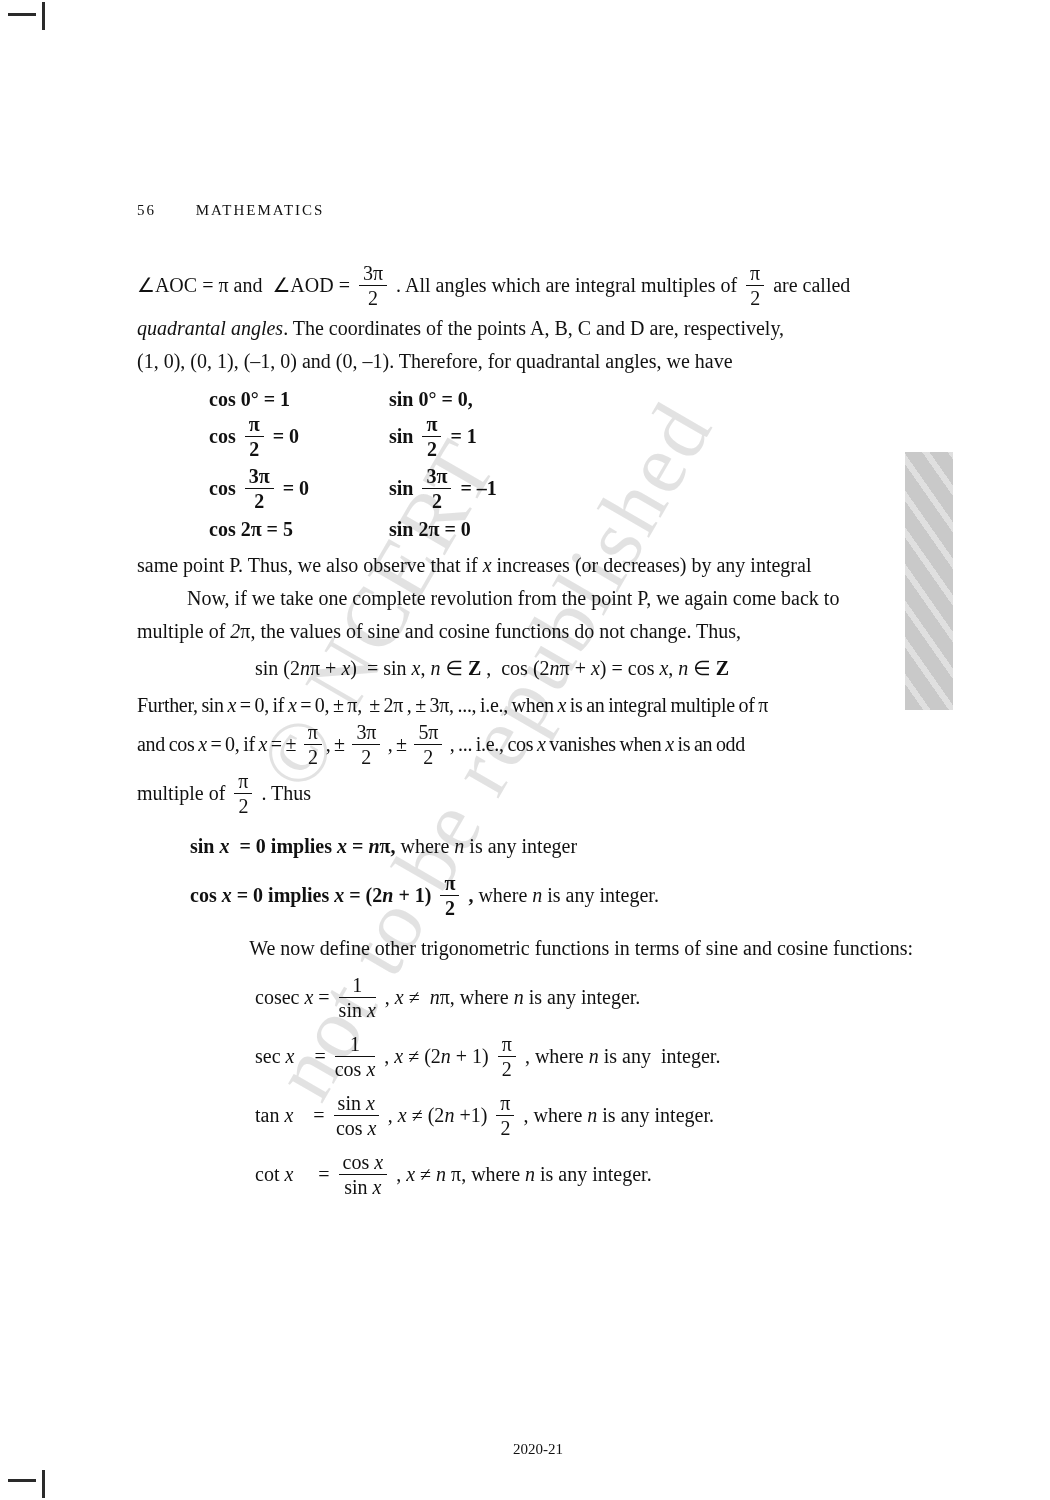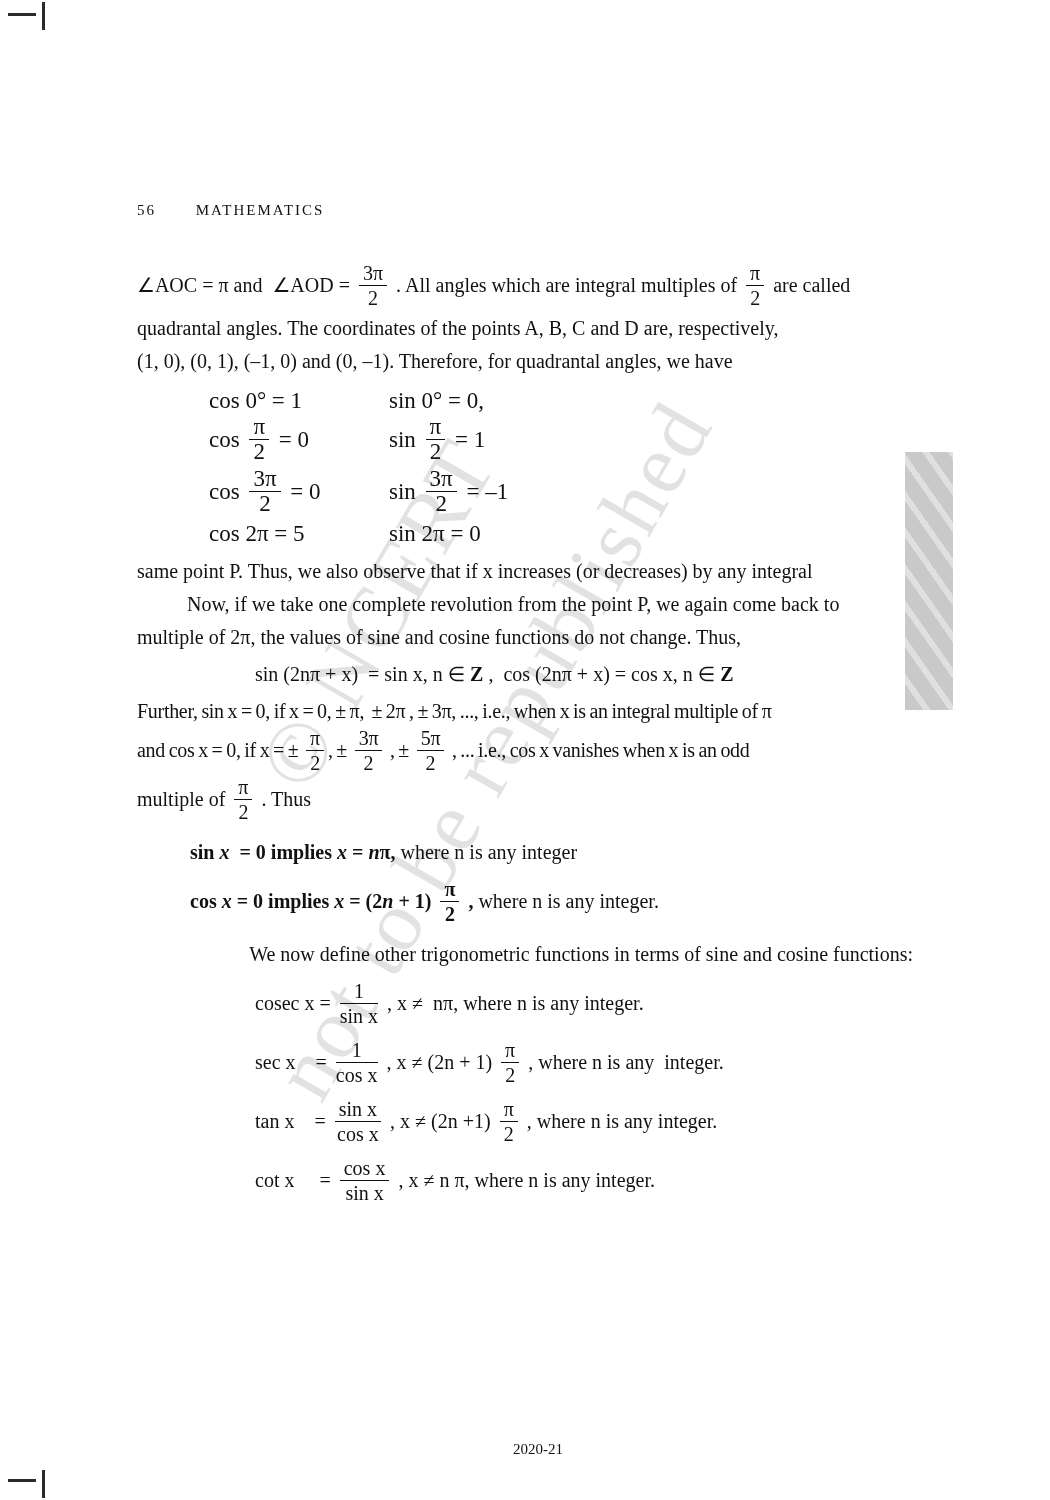--- a/index.html
+++ b/index.html
@@ -18,28 +18,28 @@
   .watermark .wm1{margin-left:120px;}
   .band{position:absolute;left:905px;top:452px;width:48px;height:258px;z-index:1;opacity:.9;
         background:repeating-linear-gradient(55deg,#c3c3c3 0 15px,#dcdcdc 15px 21px);}
   
   .content{position:absolute;left:137px;top:202px;width:776px;z-index:2;}
   .runhead{font-size:15px;letter-spacing:2px;margin-bottom:44px;}
   .runhead .pg{margin-right:34px;}
   .line{font-size:20px;line-height:33px;white-space:pre;}
   .indent{text-indent:50px;}
   .tight{letter-spacing:-0.3px;word-spacing:-1px;}
-  .it{margin-top:43px;}
+  .it{font-style:italic;margin-top:43px;}
   .b{font-weight:bold;}
   .bi{font-weight:bold;font-style:italic;}
   .frac{display:inline-block;vertical-align:middle;text-align:center;margin:0 4px;transform:translateY(-2px);}
   .frac .num{display:block;border-bottom:1.5px solid currentColor;padding:0 4px;line-height:24px;}
   .frac .den{display:block;line-height:24px;}
   .vtable{margin:10px 0 8px 0;}
-  .vrow{display:flex;align-items:center;padding-left:72px;margin:3px 0;font-size:23px;}
+  .vrow{display:flex;align-items:center;padding-left:72px;margin:3px 0;font-size:20px;font-weight:bold;}
   .vcell-l{width:180px;}
   .eqline{margin:4px 0 4px 118px;}
   .boldline{margin:10px 0 10px 53px;}
   .defline{text-align:right;}
   .disp{margin:10px 0 10px 118px;}
   .footer{position:absolute;left:0;right:0;top:1441px;text-align:center;font-size:15px;z-index:2;padding-left:26px;}
 </style>
 </head>
 <body>
 

